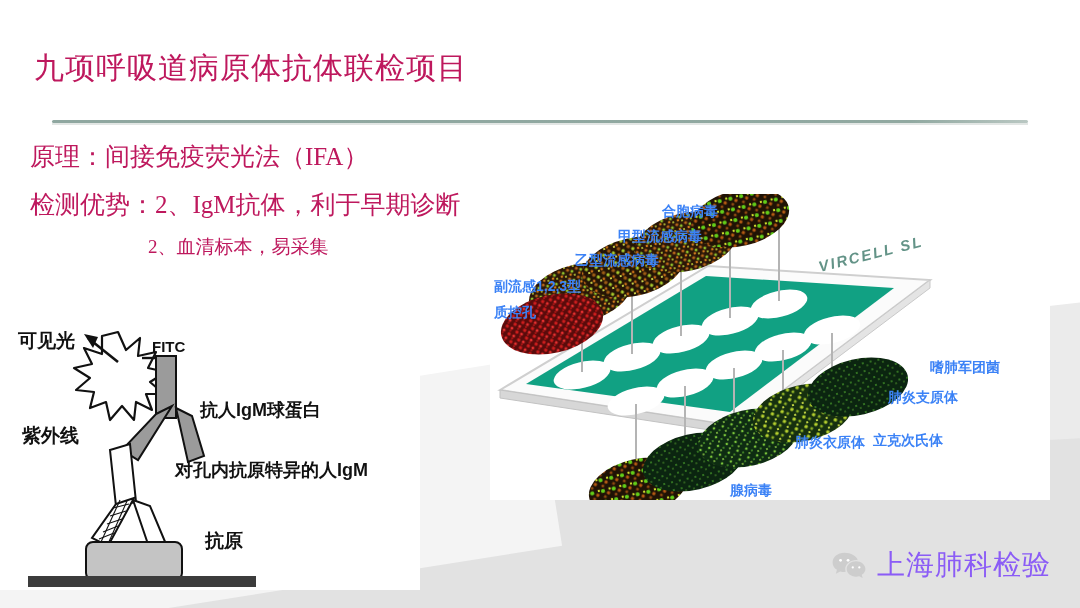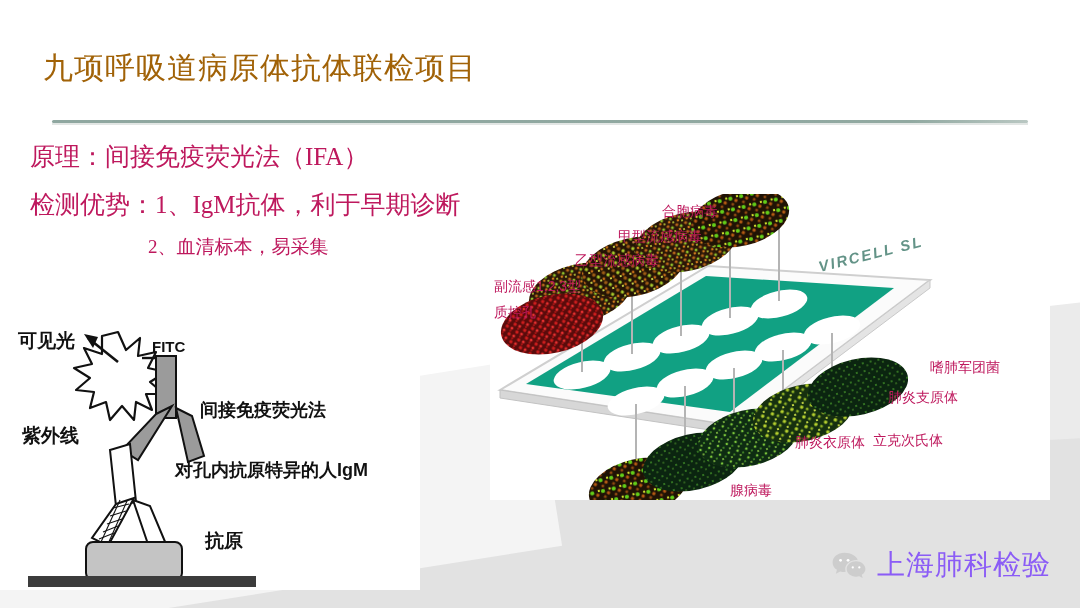--- a/index.html
+++ b/index.html
@@ -38,22 +38,22 @@
     transform:rotate(-17deg);transform-origin:right top;
   }
   .bg-d5{
     right:-150px;top:380px;width:430px;height:120px;
     background:#e8e8e8;
     transform:rotate(7deg);transform-origin:right top;
   }
 
   
   .title{
-    position:absolute;left:43px;top:48px;
-    font-size:30px;color:#a16207;letter-spacing:1px;
+    position:absolute;left:34px;top:48px;
+    font-size:30px;color:#be185d;letter-spacing:1px;
     font-family:"Liberation Serif","DejaVu Serif",serif;
     white-space:nowrap;
   }
   .title-rule{
     position:absolute;left:52px;top:120px;width:976px;height:3px;
     background:linear-gradient(90deg,#8fa7a0 0%,#91a9a1 88%,#b9c7c2 100%);
     border-radius:2px;
   }
   .rule-shadow{
     position:absolute;left:52px;top:123px;width:976px;height:2px;
@@ -89,21 +89,21 @@
   .ab-svg{position:absolute;left:0;top:0;width:420px;height:280px;}
 
   
   .card-right{
     position:absolute;left:490px;top:194px;width:560px;height:306px;
     background:#ffffff;overflow:hidden;
   }
   .plate-svg{position:absolute;left:0;top:0;width:560px;height:306px;}
   .rlabel{
     position:absolute;font-family:"Liberation Sans","DejaVu Sans",sans-serif;
-    font-weight:normal;color:#be185d;white-space:nowrap;font-size:14px;
+    font-weight:bold;color:#3b82f6;white-space:nowrap;font-size:14px;
   }
   .rl-rsv   {left:172px;top:9px;}
   .rl-fluA  {left:128px;top:34px;}
   .rl-fluB  {left:85px;top:58px;}
   .rl-para  {left:4px;top:84px;}
   .rl-qc    {left:4px;top:110px;}
   .rl-legion{left:440px;top:165px;}
   .rl-myco  {left:398px;top:195px;}
   .rl-ricket{left:355px;top:238px;margin-left:28px;}
   .rl-chlam {left:305px;top:240px;}
@@ -130,21 +130,21 @@
   <div class="bg-shape bg-d5"></div>
   <div class="bg-shape bg-d1"></div>
   <div class="bg-shape bg-d2"></div>
   <div class="bg-shape bg-d3"></div>
 
   <div class="title">九项呼吸道病原体抗体联检项目</div>
   <div class="title-rule"></div>
   <div class="rule-shadow"></div>
 
   <div class="body-line ln1">原理：间接免疫荧光法（IFA）</div>
-  <div class="body-line ln2">检测优势：1、IgM抗体，利于早期诊断</div>
+  <div class="body-line ln2">检测优势：2、IgM抗体，利于早期诊断</div>
   <div class="body-line ln3">2、血清标本，易采集</div>
 
   <div class="card-left">
 
     <svg class="ab-svg" viewBox="0 0 420 280">
 
       <polygon points="118,22 126,40 140,28 138,46 156,42 148,58 166,62 150,72 164,84 146,84 152,100 136,92 134,110 122,96 110,110 106,92 90,98 94,82 76,80 90,68 74,58 92,54 84,38 102,44 102,26" fill="#ffffff" stroke="#111111" stroke-width="2.2" stroke-linejoin="round"></polygon>
 
       <line x1="118" y1="52" x2="88" y2="28" stroke="#111111" stroke-width="2.6"></line>
       <polygon points="84,24 98,27 93,38" fill="#111111"></polygon>
@@ -173,21 +173,21 @@
       <polygon points="133,190 150,196 166,234 150,240" fill="#ffffff" stroke="#111111" stroke-width="2"></polygon>
 
       <rect x="86" y="232" width="96" height="38" rx="7" fill="#c4c4c4" stroke="#111111" stroke-width="2"></rect>
 
       <rect x="28" y="266" width="228" height="11" fill="#3c3c3c"></rect>
     </svg>
 
     <div class="cap cap-visible">可见光</div>
     <div class="cap cap-fitc">FITC</div>
     <div class="cap cap-uv">紫外线</div>
-    <div class="cap cap-igm-glob">间接免疫荧光法</div>
+    <div class="cap cap-igm-glob">抗人IgM球蛋白</div>
     <div class="cap cap-human-igm">对孔内抗原特异的人IgM</div>
     <div class="cap cap-antigen">抗原</div>
   </div>
 
   <div class="card-right">
     <svg class="plate-svg" viewBox="0 0 560 306">
       <defs>
 
         <pattern id="texGreen" width="9" height="9" patternUnits="userSpaceOnUse">
           <rect width="9" height="9" fill="#0e2c12"></rect>

